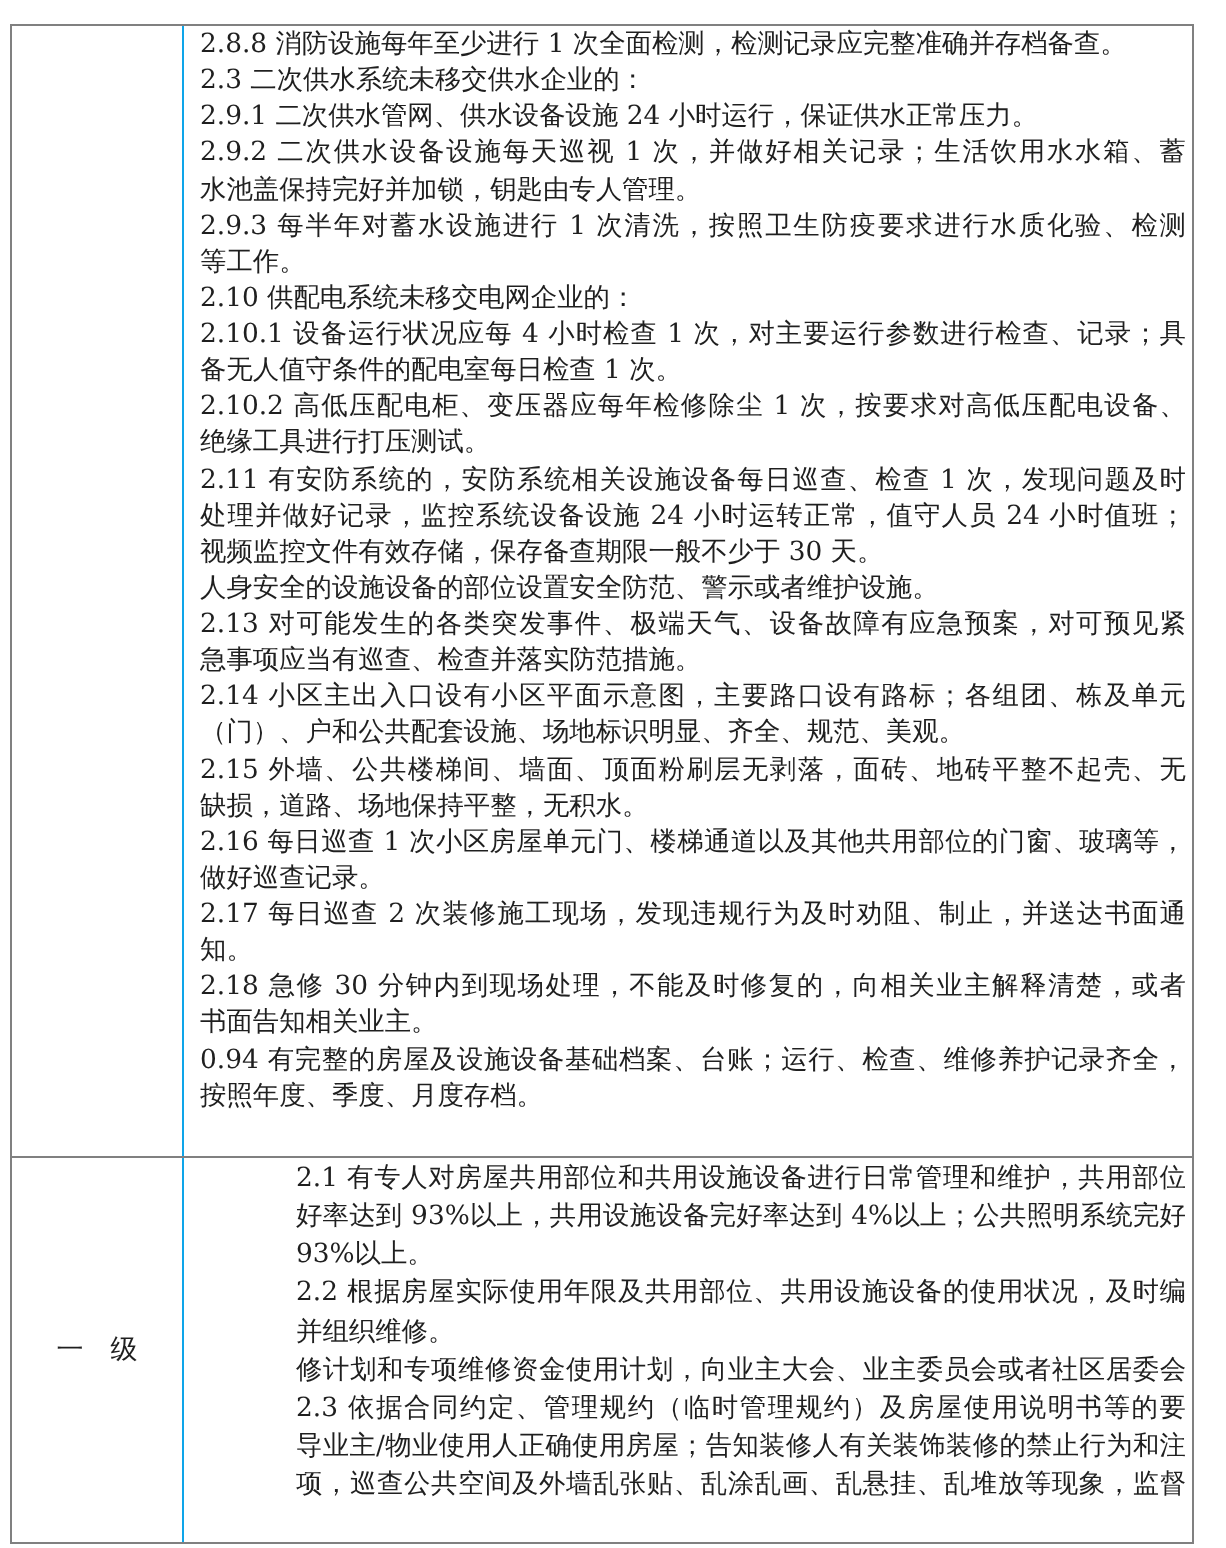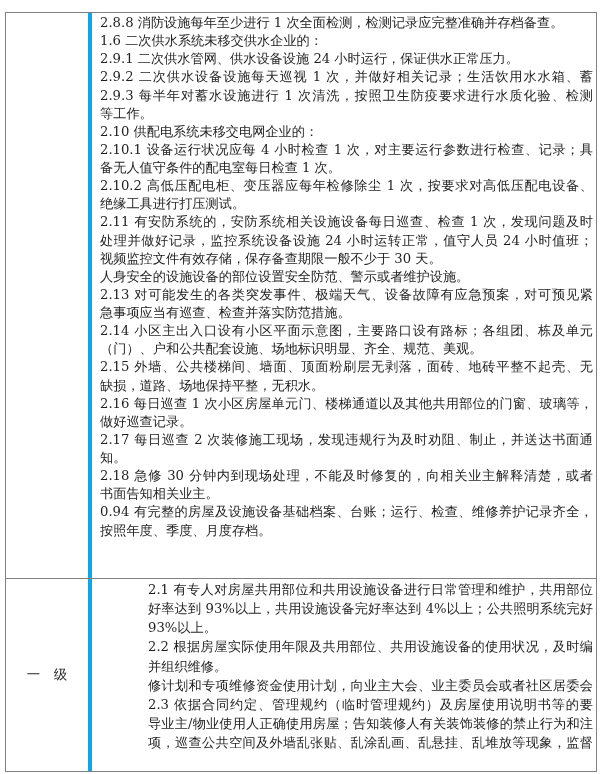--- a/index.html
+++ b/index.html
@@ -32,21 +32,21 @@
     display: flex;
     flex-direction: row;
     box-sizing: border-box;
     overflow: hidden;
   }
   .trow-1 { height: 565px; flex: 0 0 565px; }
   .trow-2 { flex: 1 1 auto; border-top: 1px solid #808080; }
   .level-cell {
     flex: 0 0 86px;
     width: 86px;
-    border-right: 4px solid #0ea5e9;
+    border-right: 1px solid #0ea5e9;
     box-sizing: border-box;
     display: flex;
     align-items: center;
     justify-content: center;
   }
   .level-label {
     font-size: 13.5px;
     color: #1f1f1f;
     white-space: pre;
   }
@@ -72,23 +72,24 @@
 <body>
 
 <div class="page">
   <div class="grade-table">
       <div class="trow trow-1">
         <div class="level-cell">
           <span class="level-label"></span>
         </div>
         <div class="content-cell">
           <div class="line">2.8.8 消防设施每年至少进行 1 次全面检测，检测记录应完整准确并存档备查。</div>
-          <div class="line">1.6 二次供水系统未移交供水企业的：</div>
+          <div class="line">2.3 二次供水系统未移交供水企业的：</div>
           <div class="line">2.9.1 二次供水管网、供水设备设施 24 小时运行，保证供水正常压力。</div>
           <div class="line fill">2.9.2 二次供水设备设施每天巡视 1 次，并做好相关记录；生活饮用水水箱、蓄</div>
+          <div class="line">水池盖保持完好并加锁，钥匙由专人管理。</div>
           <div class="line fill">2.9.3 每半年对蓄水设施进行 1 次清洗，按照卫生防疫要求进行水质化验、检测</div>
           <div class="line">等工作。</div>
           <div class="line">2.10 供配电系统未移交电网企业的：</div>
           <div class="line fill">2.10.1 设备运行状况应每 4 小时检查 1 次，对主要运行参数进行检查、记录；具</div>
           <div class="line">备无人值守条件的配电室每日检查 1 次。</div>
           <div class="line fill">2.10.2 高低压配电柜、变压器应每年检修除尘 1 次，按要求对高低压配电设备、</div>
           <div class="line">绝缘工具进行打压测试。</div>
           <div class="line fill">2.11 有安防系统的，安防系统相关设施设备每日巡查、检查 1 次，发现问题及时</div>
           <div class="line fill">处理并做好记录，监控系统设备设施 24 小时运转正常，值守人员 24 小时值班；</div>
           <div class="line">视频监控文件有效存储，保存备查期限一般不少于 30 天。</div>

